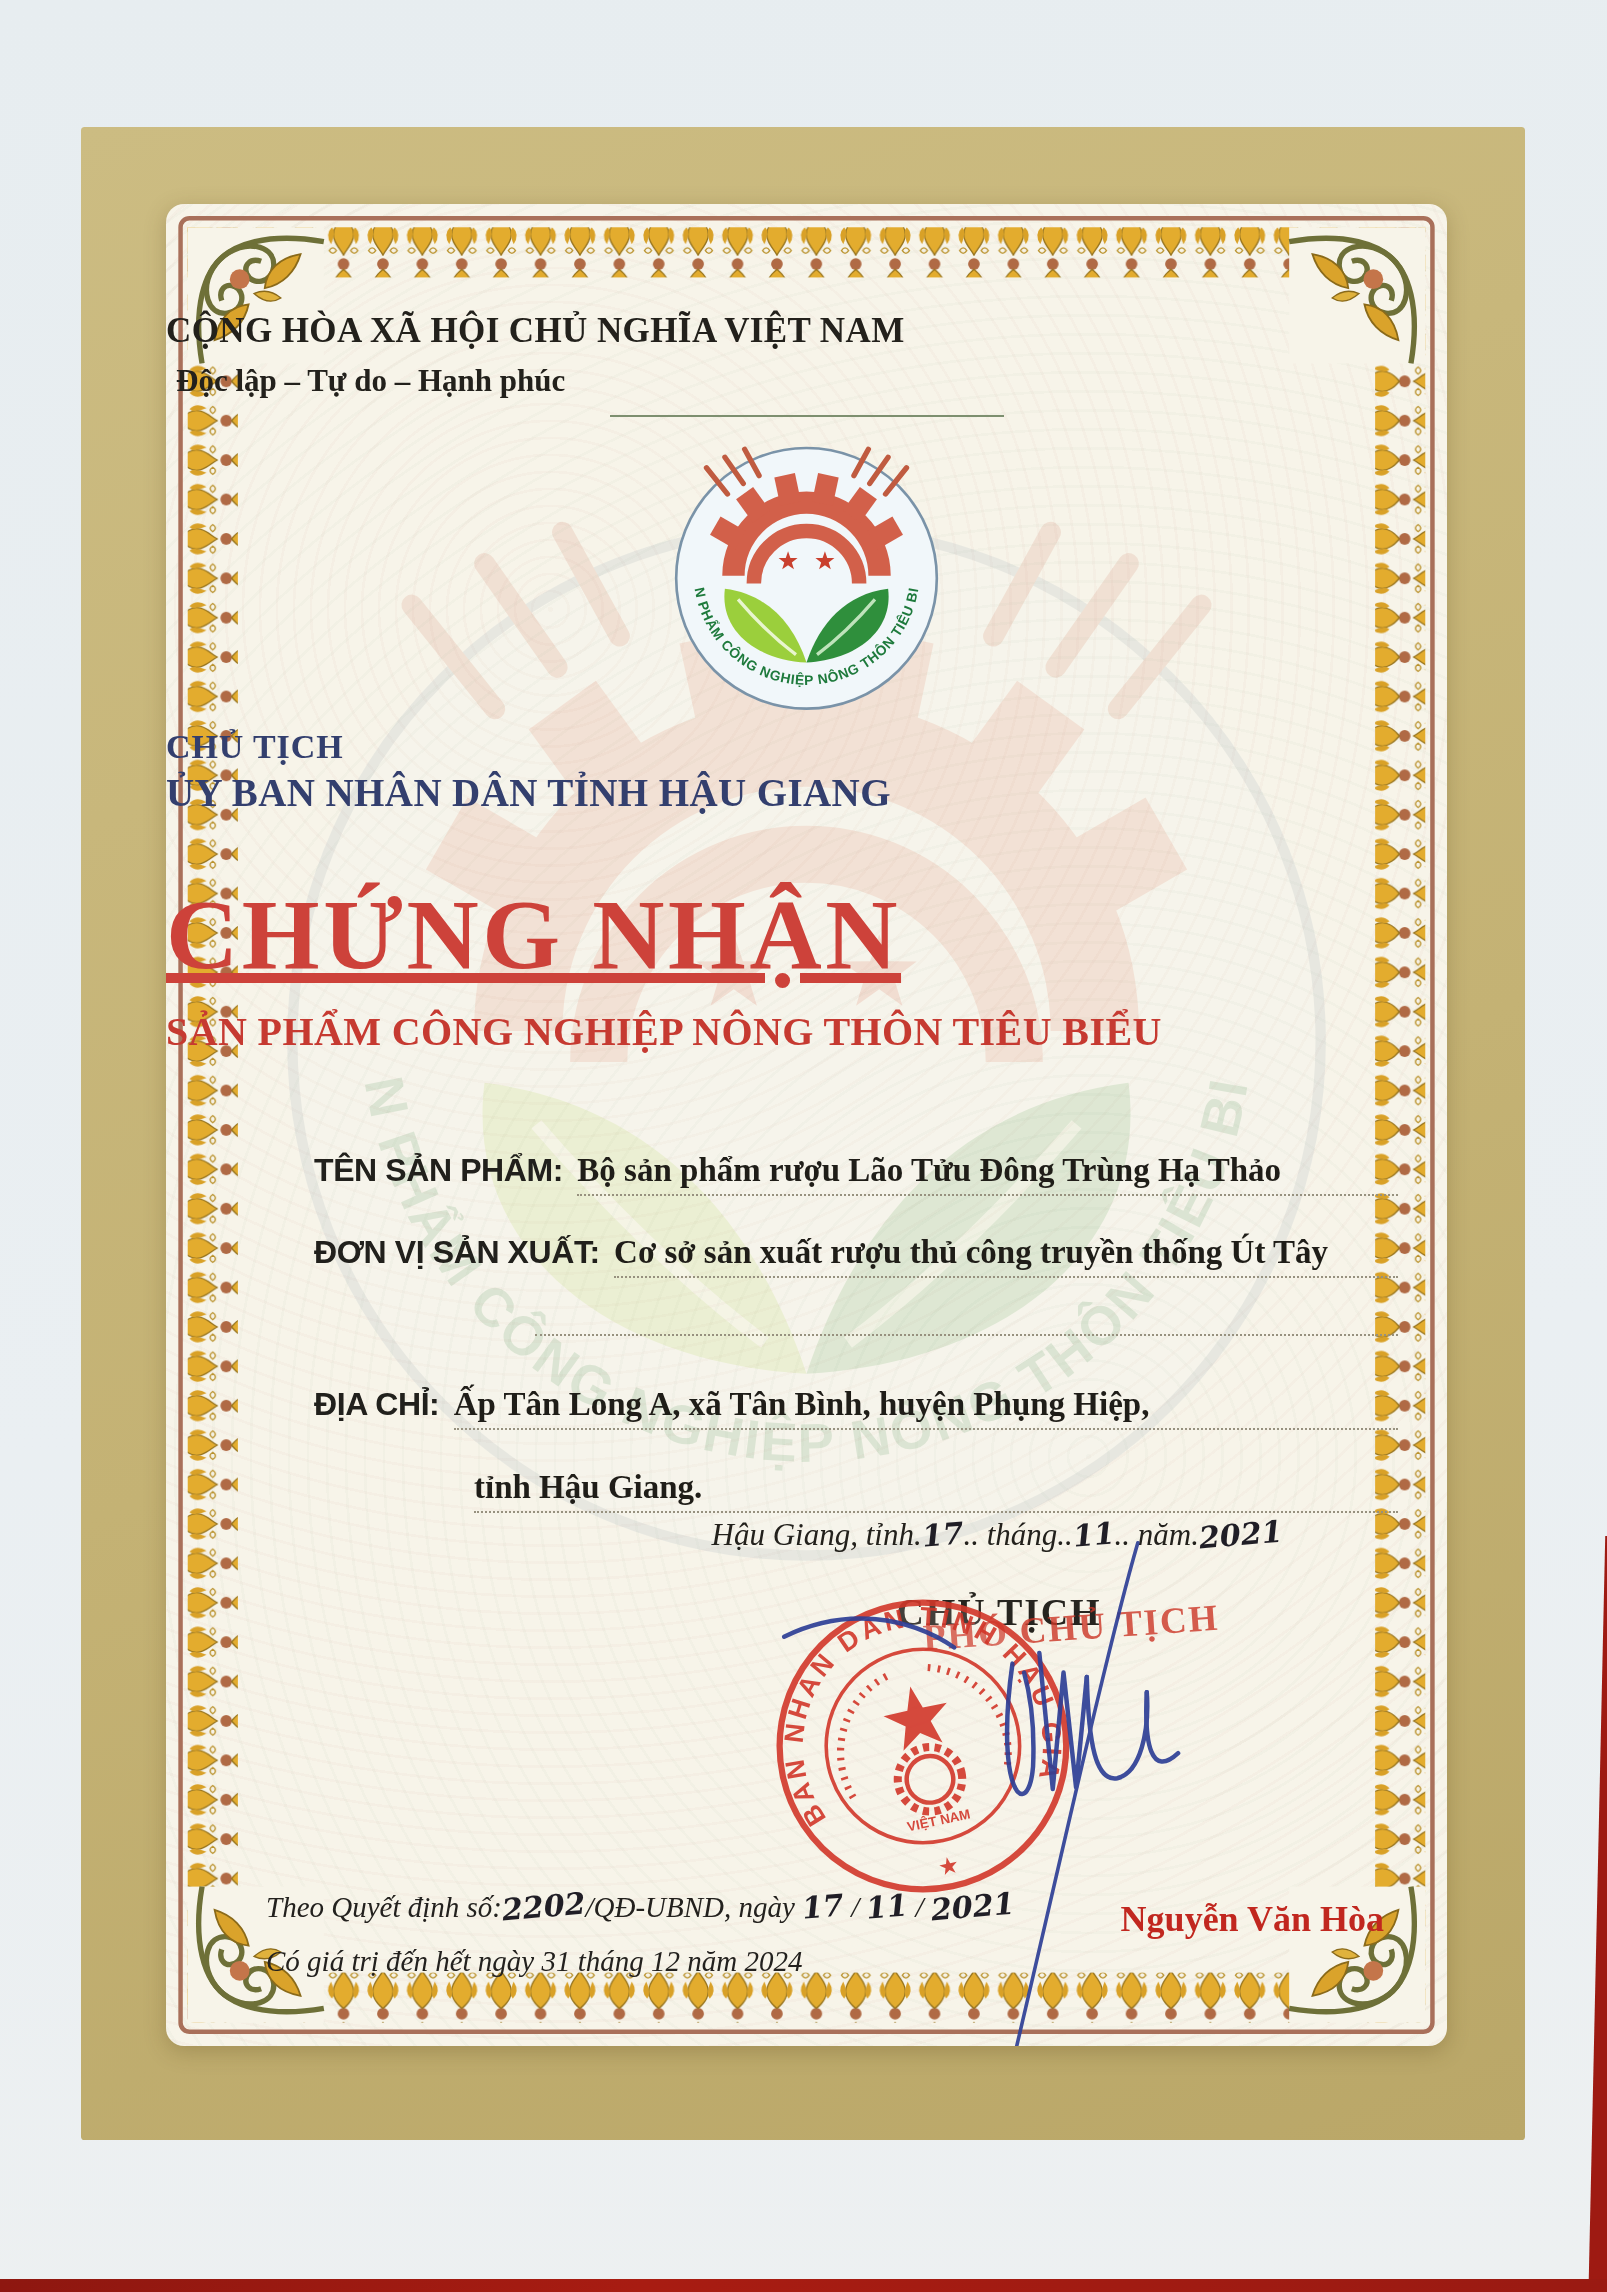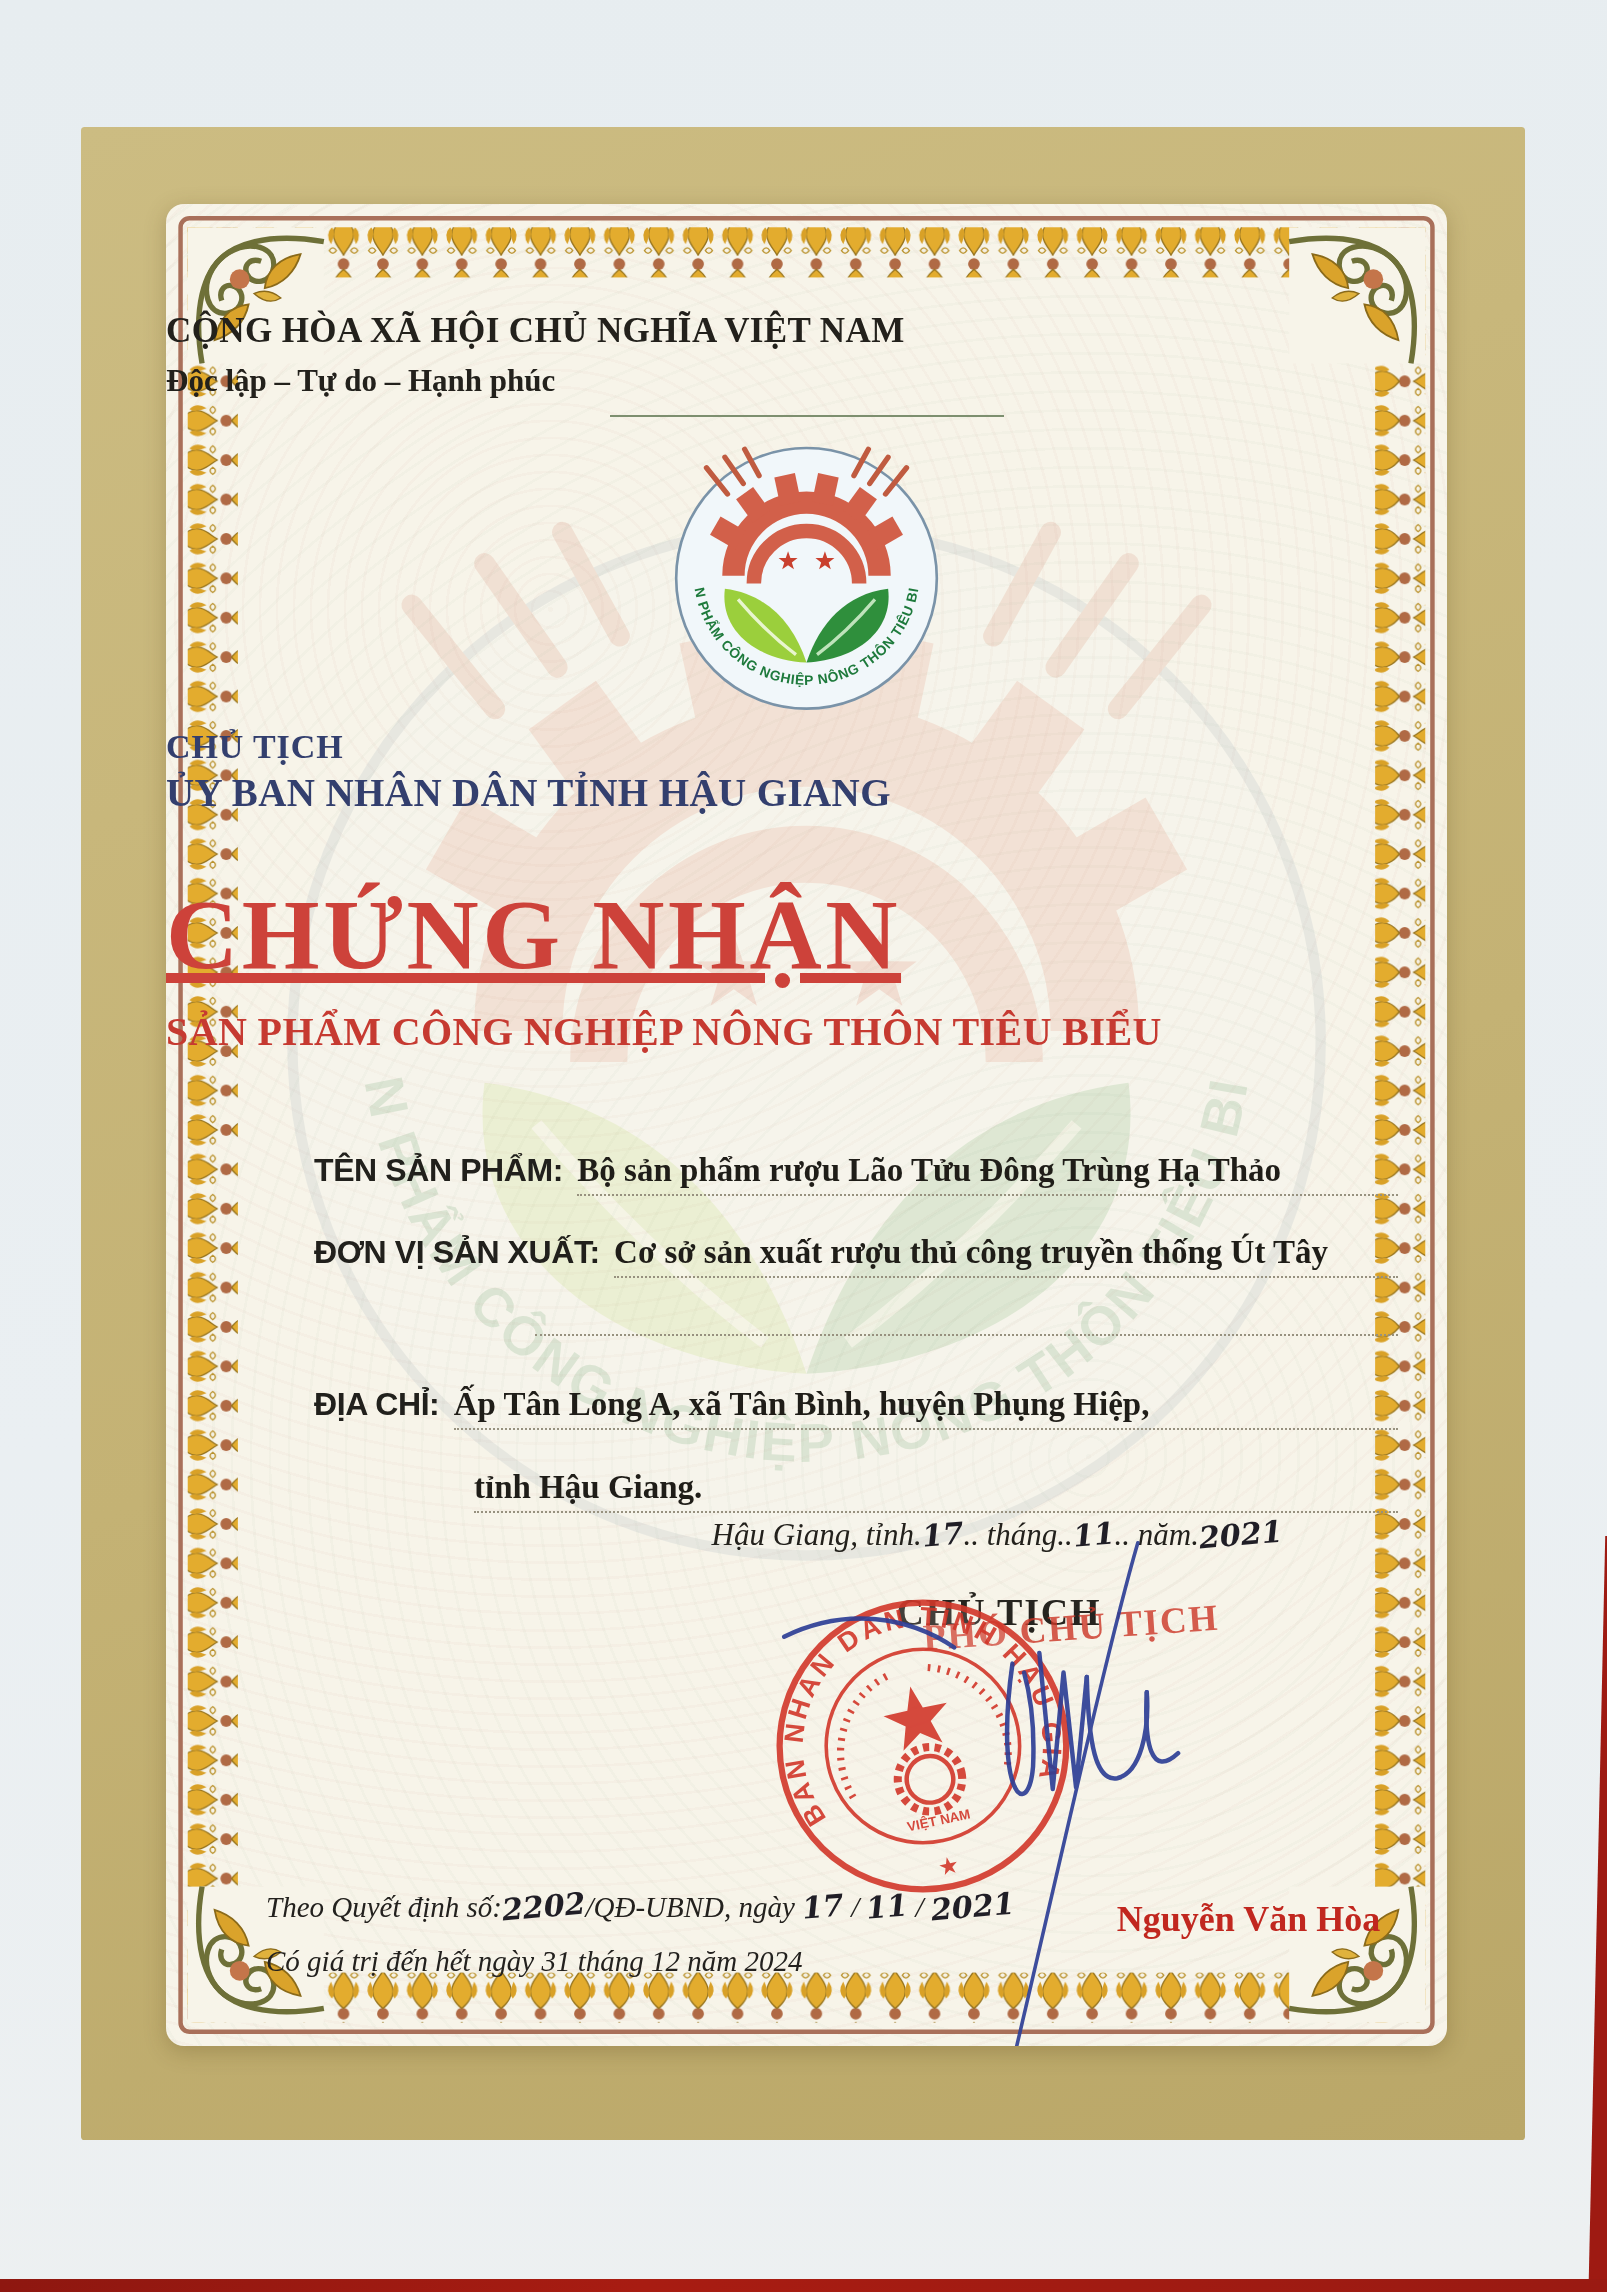--- a/index.html
+++ b/index.html
@@ -12,21 +12,21 @@
     background-image:
       repeating-radial-gradient(circle at 30% 22%, rgba(205,150,140,.055) 0 2.7px, rgba(0,0,0,0) 2.7px 17px),
       repeating-radial-gradient(circle at 72% 68%, rgba(150,175,145,.05) 0 2.7px, rgba(0,0,0,0) 2.7px 19px);}
   .decor-svg,.over-svg{position:absolute;left:0;top:0;width:1281px;height:1842px;}
   .decor-svg{z-index:1;}
   .content{position:absolute;left:0;top:0;width:1281px;height:1842px;z-index:2;}
   .over-svg{z-index:3;pointer-events:none;}
 
   .center{position:absolute;left:0;width:100%;text-align:left;}
   .republic{top:107px;font-size:35px;font-weight:700;color:#23211c;letter-spacing:0.4px;}
-  .motto{top:159px;font-size:31px;font-weight:700;color:#23211c;}
+  .motto{top:159px;font-size:31px;font-weight:700;color:#23211c;margin-left:10px;}
   .motto-line{position:absolute;top:211px;left:50%;width:394px;margin-left:-197px;border-top:2.7px solid #7d8f6f;}
   .issuer-title{top:524px;font-size:34px;font-weight:700;color:#333f6e;letter-spacing:0.9px;}
   .issuer-org{top:566px;font-size:39px;font-weight:700;color:#333f6e;letter-spacing:0.4px;}
   .cert-title{top:673px;font-size:100px;font-weight:700;color:#cd423a;letter-spacing:3.6px;line-height:1.15;text-decoration:underline;}
   .cert-sub1{top:804px;font-size:40px;font-weight:700;color:#c63a31;letter-spacing:0.4px;}
   .cert-sub2{top:860px;font-size:40px;font-weight:700;color:#c63a31;letter-spacing:0.4px;}
 
   .rows{position:absolute;left:100px;right:49px;top:0;height:100%;}
   .row{position:absolute;left:0;right:0;display:flex;align-items:baseline;}
   .row .lbl{font-family:"Liberation Sans",sans-serif;font-weight:700;font-size:32px;color:#21201c;white-space:nowrap;margin-right:14.3px;letter-spacing:-0.4px;margin-left:48px;}
@@ -36,21 +36,21 @@
   .row-producer{top:1030px;}
   .dot-line{position:absolute;left:269px;right:0;top:1130px;border-bottom:2.7px dotted #97917f;}
   .row-address{top:1182px;}
   .row-address2{top:1265px;}
   .row-address2 .spacer{width:208px;}
 
   .dateline{position:absolute;left:430px;right:49px;top:1313px;text-align:center;font-style:italic;font-size:31px;font-weight:500;color:#23211c;}
   .hw{font-family:"DejaVu Serif",serif;font-style:italic;font-weight:700;display:inline-block;transform:rotate(-5deg);color:#201e26;}
   .sign-title{position:absolute;left:627px;width:412px;top:1386px;text-align:center;font-size:38px;font-weight:700;color:#26241f;letter-spacing:1.8px;}
   .overprint{position:absolute;left:708px;width:394px;top:1402px;text-align:center;font-size:37px;font-weight:700;color:#cc3526;opacity:.8;letter-spacing:1.8px;transform:rotate(-4deg);z-index:4;}
-  .signer-name{position:absolute;left:917px;width:331px;top:1694px;text-align:center;font-size:36px;font-weight:700;color:#c1271f;}
+  .signer-name{position:absolute;left:887px;width:331px;top:1694px;text-align:right;font-size:36px;font-weight:700;color:#c1271f;}
 
   .footer1{position:absolute;left:100px;top:1685px;font-style:italic;font-size:29px;color:#23211e;white-space:nowrap;}
   .footer2{position:absolute;left:100px;top:1741px;font-style:italic;font-size:29px;color:#23211e;white-space:nowrap;}
   .footer1 .hw,.dateline .hw{font-size:30px;}
 </style>
 </head>
 <body>
 
 <div class="photo">
   <div class="mat"></div>

